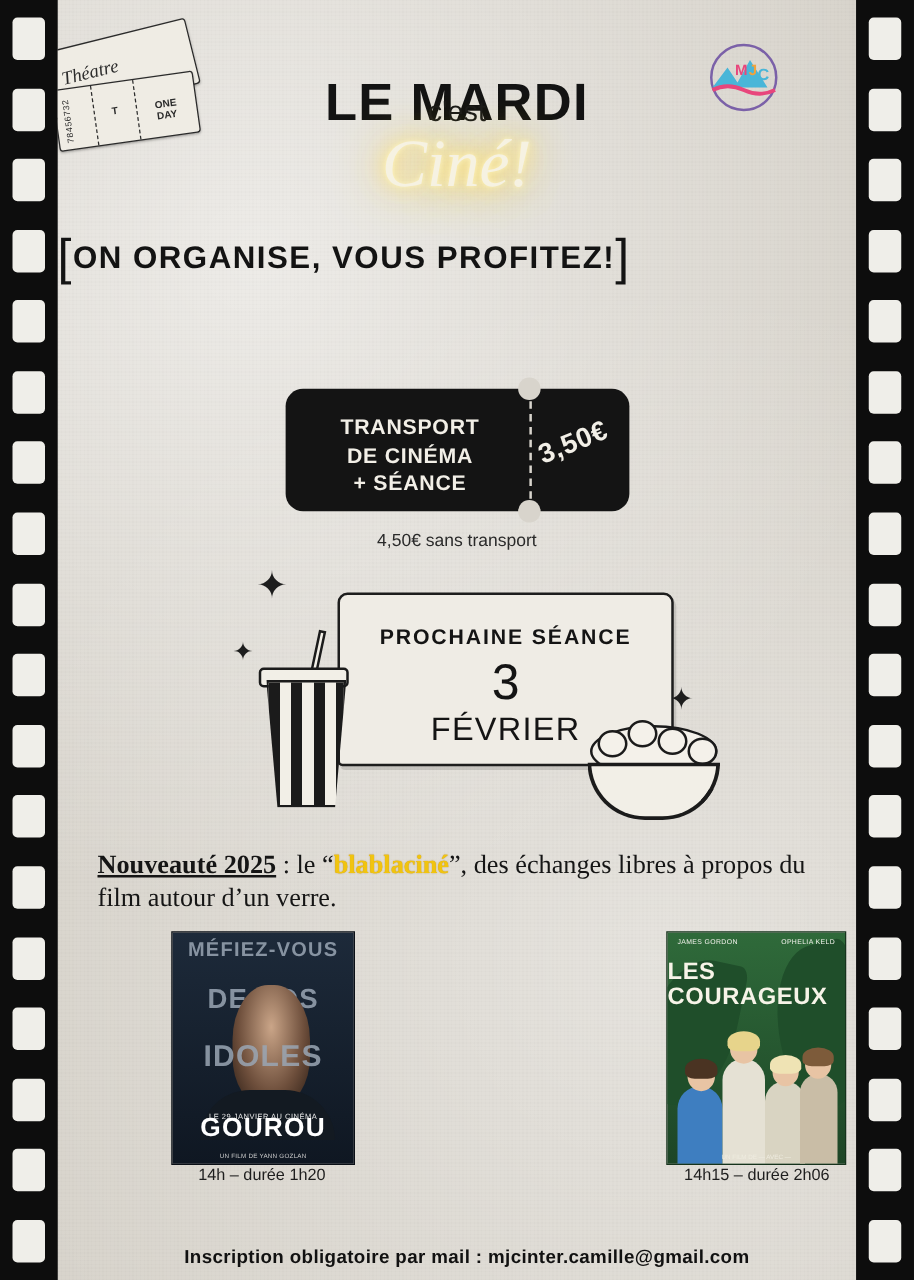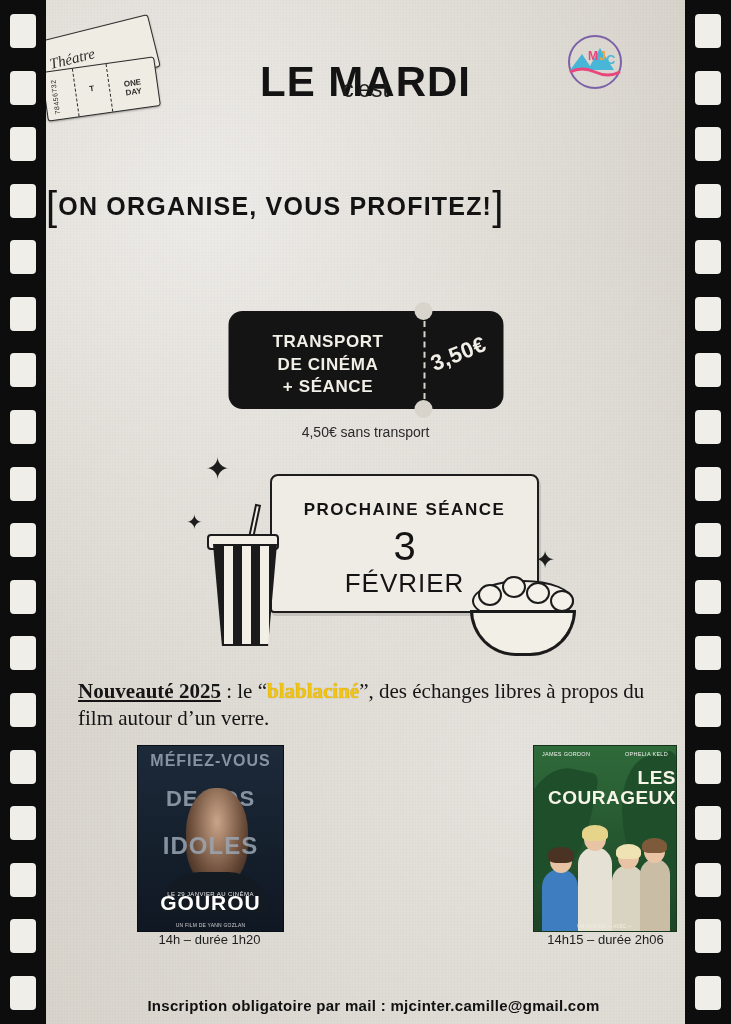--- a/index.html
+++ b/index.html
@@ -500,21 +500,21 @@
     justify-content: space-between;
     padding: 0 8px;
     box-sizing: border-box;
     color: #f2f2ec;
     font-size: 5.5px;
     letter-spacing: .3px;
   }
   .film-b .btitle {
     position: absolute;
     top: 22px; left: 0; right: 0;
-    text-align: right;
+    text-align: left;
     color: #f7f4e8;
     font-weight: bold;
     font-size: 19px;
     line-height: 1.05;
     letter-spacing: .5px;
   }
   .film-b .people {
     position: absolute;
     bottom: 0; left: 0; right: 0;
     height: 110px;
@@ -645,20 +645,21 @@
         </div>
         <div class="seg s3">
           <div class="txt">ONE<br>DAY</div>
         </div>
         <div class="vtxt">78456732</div>
       </div>
     </div>
 
     <div class="title-main">LE MARDI</div>
     <div class="title-cest">c'est</div>
+    <div class="title-cine">Ciné!</div>
 
     <div class="logo">
       <svg width="74" height="56" viewBox="0 0 74 56">
         <circle cx="37" cy="28" r="26" fill="none" stroke="#7b61a8" stroke-width="2"></circle>
         <path d="M12 36 L24 20 L32 32 L42 14 L56 36 Z" fill="#49b6d8"></path>
         <path d="M12 38 Q24 32 37 38 Q50 44 62 38" fill="none" stroke="#e8467c" stroke-width="3"></path>
         <text x="30" y="26" font-family="Liberation Sans, sans-serif" font-size="12" font-weight="bold" fill="#e8467c">M</text>
         <text x="41" y="26" font-family="Liberation Sans, sans-serif" font-size="12" font-weight="bold" fill="#f2a33c">J</text>
         <text x="48" y="30" font-family="Liberation Sans, sans-serif" font-size="13" font-weight="bold" fill="#49b6d8">C</text>
       </svg>

